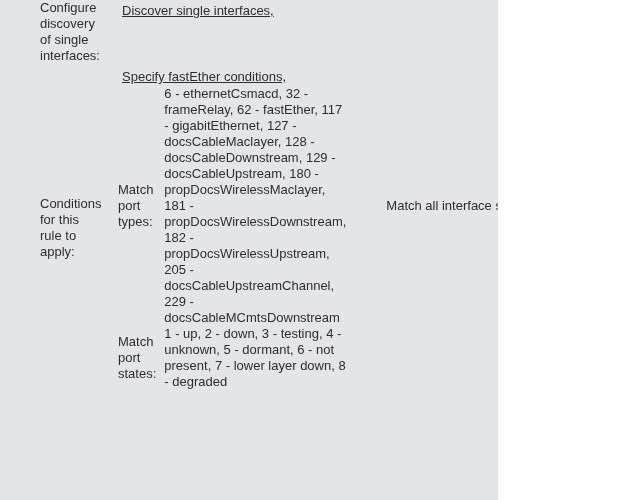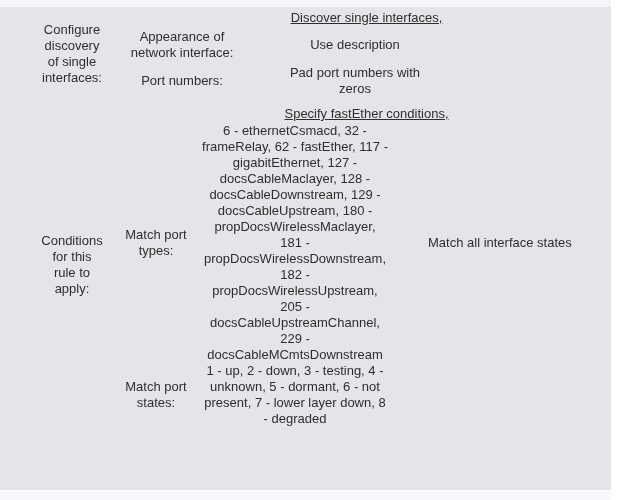--- a/index.html
+++ b/index.html
@@ -10,25 +10,23 @@
     width: 618px;
     height: 500px;
     overflow: hidden;
     background: #ffffff;
     font-family: "Liberation Sans", sans-serif;
     font-size: 13px;
     line-height: 16px;
     color: #2e2e2e;
   }
   .page {
-    width: 611px;
+    width: 498px;
     height: 500px;
     display: flex;
-    flex-direction: column;
-    text-align: center;
   }
   .strip {
     flex: 0 0 auto;
   }
   .strip.top {
     height: 7px;
     background: #f4f5f9;
   }
   .strip.bottom {
     height: 9px;
@@ -109,32 +107,20 @@
 
   <div class="content">
     <table class="outer">
       <tbody>
           <tr>
         <td class="olabel">
           <span>Configure discovery of single interfaces:</span>
         </td>
         <td class="ocontent r1">
           <div class="heading">Discover single interfaces,</div>
-          <table class="nested1">
-            <tbody>
-                  <tr>
-              <td class="n1l">Appearance of network interface:</td>
-              <td class="n1v">Use description</td>
-            </tr>
-            <tr>
-              <td class="n1l">Port numbers:</td>
-              <td class="n1v">Pad port numbers with zeros</td>
-            </tr>
-          </tbody>
-              </table>
         </td>
       </tr>
 
       <tr>
         <td class="olabel">
           <span>Conditions for this rule to apply:</span>
         </td>
         <td class="ocontent r2">
           <div class="heading">Specify fastEther conditions,</div>
           <table class="nested2">

